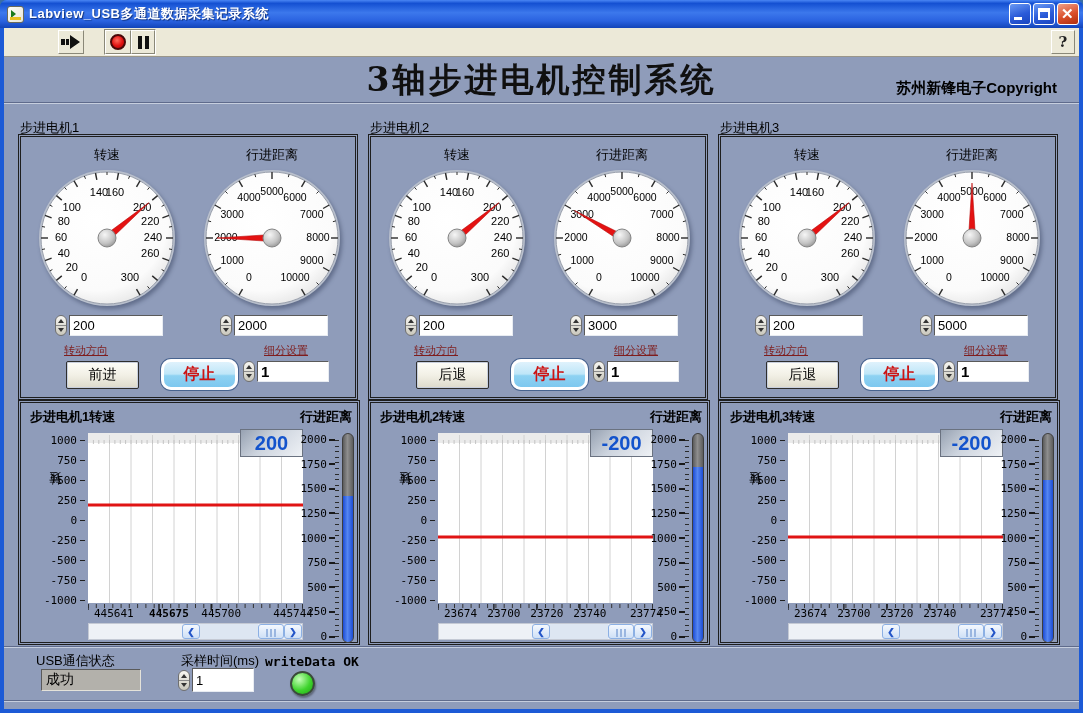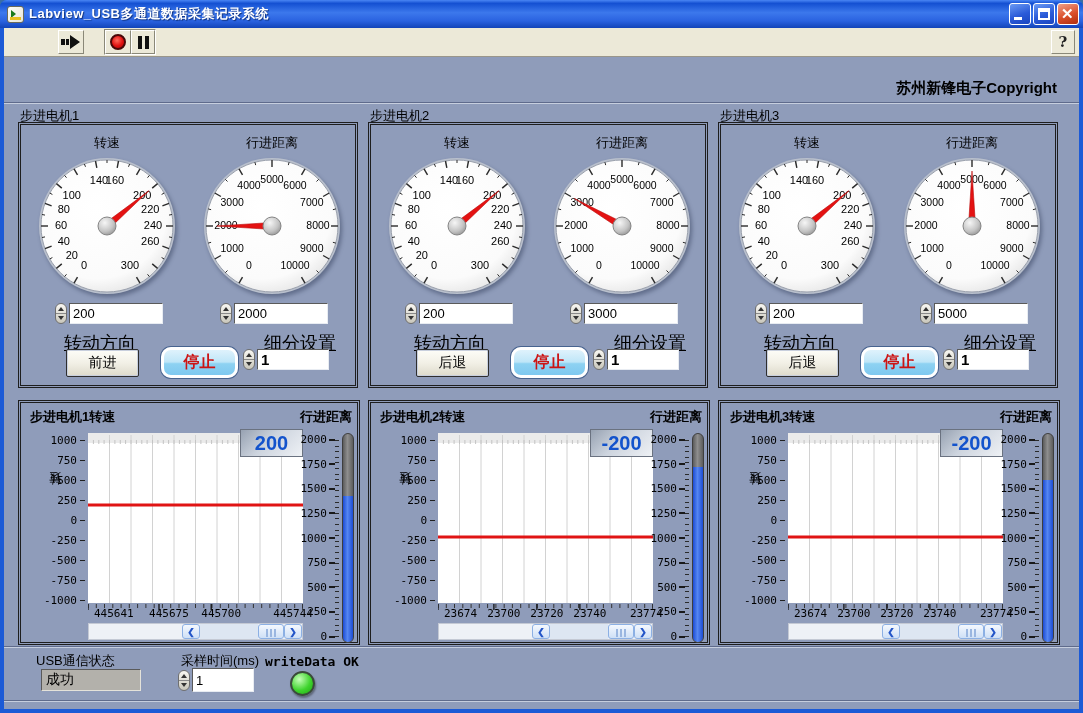--- a/index.html
+++ b/index.html
@@ -53,42 +53,42 @@
   .sep { position:absolute; left:0; right:0; height:2px;
     border-top:1px solid #5f6b8c; border-bottom:1px solid #c6cede; }
   .sep1 { top:45px; } .sep2 { top:589px; } .sep3 { top:643px; }
 
   .lvbox { position:absolute; border:1px solid #1e1e1e; padding:1px; }
   .lvbox-in { width:100%; height:100%; border:1px solid #1e1e1e; position:relative; }
 
   
   .motors-row, .charts-row { position:absolute; left:0; width:100%; }
   .motors-row { top:50px; height:290px; } .charts-row { top:343px; height:216px; }
-  .motor-panel { position:absolute; top:0; width:342px; height:285px; }
+  .motor-panel { position:absolute; top:12px; width:342px; height:285px; }
   .motor-panel:nth-of-type(1){ left:14px; } .motor-panel:nth-of-type(2){ left:364px; } .motor-panel:nth-of-type(3){ left:714px; }
   .panel-label { position:absolute; left:2px; top:0; font-size:13px; color:#000; }
   .motor-panel .lvbox { left:0; top:15px; width:340px; height:266px; }
   .gauge-title { position:absolute; top:9px; width:110px; text-align:center; font-size:13px; color:#000; }
   .gt-left { left:31px; } .gt-right { left:196px; }
   svg.gauge { position:absolute; top:26px; width:150px; height:150px;
     filter:drop-shadow(2px 3px 2px rgba(40,50,80,.45)); }
   .g-left { left:11px; } .g-right { left:176px; }
   .num-ctl { position:absolute; display:flex; align-items:center; gap:2px; }
   .nc-speed { left:34px; top:178px; } .nc-dist { left:199px; top:178px; }
   .spin { width:12px; height:21px; display:flex; flex-direction:column; border:1px solid #6f6f6f;
     border-radius:6px; overflow:hidden; background:linear-gradient(180deg,#f8f7f2,#c9c7bc); }
   .spin span { flex:1; position:relative; }
   .spin .up::after, .spin .dn::after { content:""; position:absolute; left:2px; }
   .spin .up::after { top:3px; border-left:3px solid transparent; border-right:3px solid transparent; border-bottom:4px solid #333; }
   .spin .dn::after { top:2px; border-left:3px solid transparent; border-right:3px solid transparent; border-top:4px solid #333; }
   .spin .up { border-bottom:1px solid #8a8a8a; }
   .num-field { height:21px; background:#fff; font-family:"Liberation Sans",sans-serif; font-size:13px; color:#000;
     border:1px solid; border-color:#5a5a5a #e8ecf2 #e8ecf2 #5a5a5a; padding:0 3px; }
   .w-speed { width:94px; } .w-subdiv { width:72px; font-size:15px; font-weight:bold; }
-  .small-label { position:absolute; font-size:18px; color:#000000;text-decoration:underline; }
+  .small-label { position:absolute; font-size:11px; color:#7f1d1d;text-decoration:underline; }
   .dir-label { left:43px; top:206px; } .subdiv-label { left:243px; top:206px; }
   .lv-btn { position:absolute; left:45px; top:224px; width:73px; height:28px;
     background:linear-gradient(180deg,#fdfdf8 0%,#f2f0e6 50%,#dddacb 100%);
     border:1px solid #2e2e2e; border-radius:2px; box-shadow:inset 0 0 0 1px #c8cfdd;
     font-size:14px; color:#000; font-family:"Liberation Sans",sans-serif; }
   .stop-btn { position:absolute; left:140px; top:222px; width:77px; height:31px;
     background:linear-gradient(180deg,#dff2fc 0%,#bfe6f8 48%,#8ed2f2 55%,#7ec8ef 100%);
     border:3px solid #fff; border-radius:10px; box-shadow:0 0 0 1px #47638f;
     font-size:16px; font-weight:bold; color:#cc1414; }
   .subdiv-ctl { left:222px; top:224px; }
@@ -207,20 +207,21 @@
           <div class="pause-glyph">
             <i></i>
             <i></i>
           </div>
         </div>
     </div>
     <div class="tb-cell tb-help">?</div>
   </div>
 
   <div class="main">
+    <div class="app-title">3轴步进电机控制系统</div>
     <div class="copyright">苏州新锋电子Copyright</div>
     <div class="sep sep1"></div>
 
     <div class="motors-row">
   <div class="motor-panel">
     <div class="panel-label">步进电机1</div>
     <div class="lvbox">
             <div class="lvbox-in">
       <div class="gauge-title gt-left">转速</div>
       <div class="gauge-title gt-right">行进距离</div>
@@ -714,21 +715,21 @@
                 <line x1="71.0" y1="171" x2="71.0" y2="177" stroke="#111" stroke-width="1.3"></line>
                 <line x1="123.2" y1="171" x2="123.2" y2="177" stroke="#111" stroke-width="1.3"></line>
                 <line x1="215.0" y1="171" x2="215.0" y2="177" stroke="#111" stroke-width="1.3"></line>
                 <line x1="0" y1="72.0" x2="215" y2="72.0" stroke="#e01414" stroke-width="3"></line>
               </svg>
       <div class="display">
                 <span>200</span>
               </div>
       <div class="xticks">
                 <span class="xt" style="left: 0px; transform: translateX(-4px);">445641</span>
-                <span class="xt" style="left: 70.9709px; transform: translateX(-50%);">445675</span>
+                <span class="xt" style="left: 70.9709px; transform: translateX(-50%); font-weight: bold;">445675</span>
                 <span class="xt" style="left: 123.155px; transform: translateX(-50%);">445700</span>
                 <span class="xt" style="left: 215px; transform: translateX(-100%);">445744</span>
               </div>
       <div class="sb-strip">
         <div class="sb-space"></div>
         <div class="sb-btn">❮</div>
         <div class="sb-track"></div>
         <div class="sb-thumb"></div>
         <div class="sb-btn">❯</div>
       </div>

